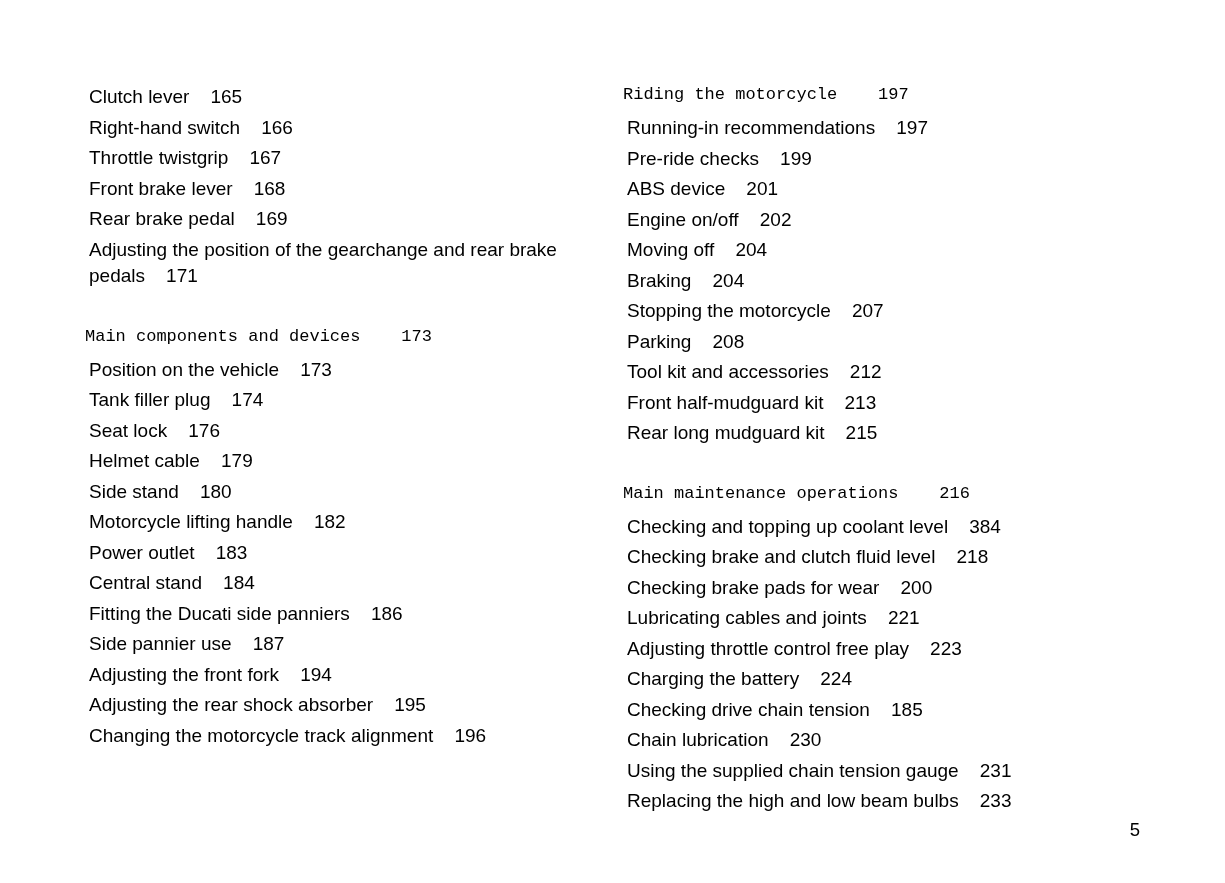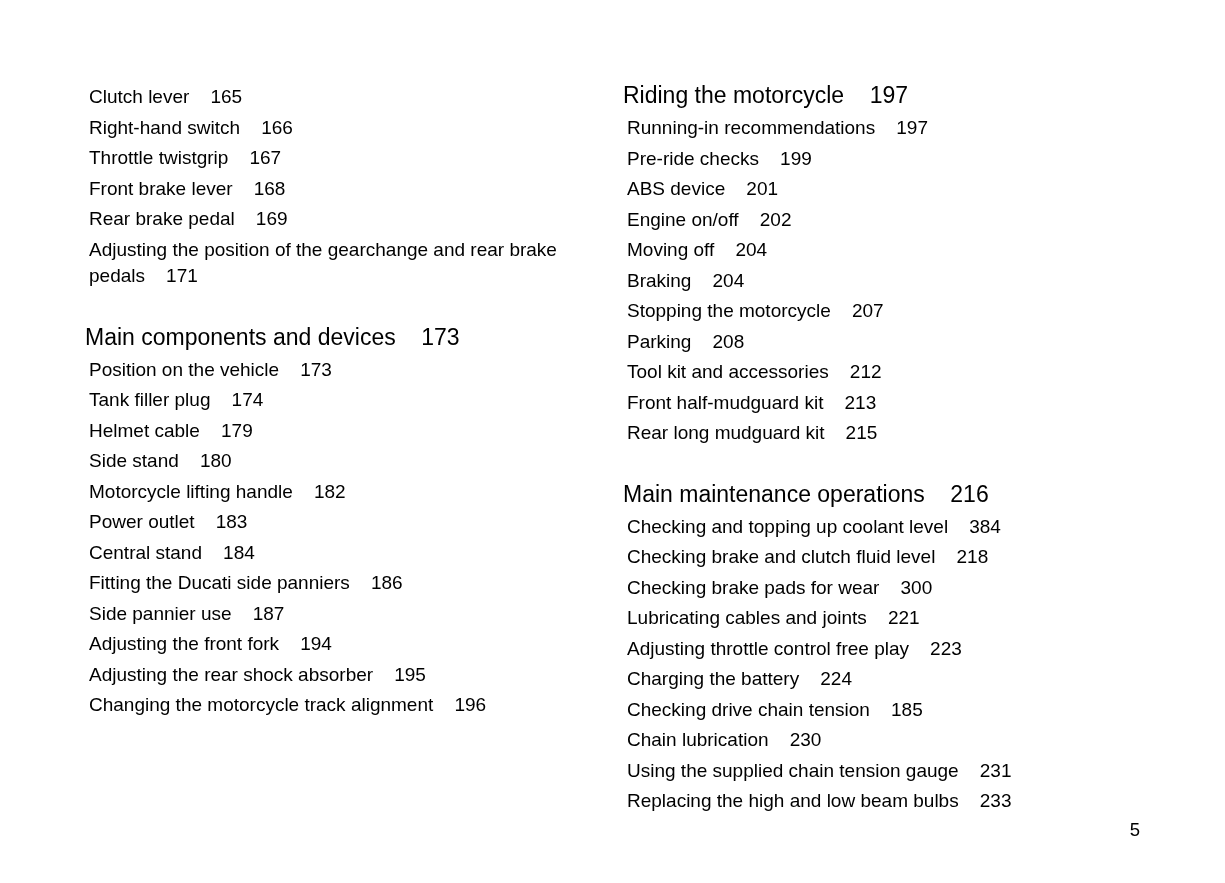--- a/index.html
+++ b/index.html
@@ -33,25 +33,26 @@
     left: 623px;
     width: 500px;
   }
   .section {
     margin-bottom: 32px;
   }
   .section:last-child {
     margin-bottom: 0;
   }
   .section-heading {
-    font-size: 23px;
+    font-size: 17px;
     line-height: 30px;
     font-weight: 400;
     margin: 0 0 5px 0;
     white-space: pre;
+    font-family: Liberation Mono, monospace;
   }
   .entry {
     font-size: 19px;
     line-height: 26.5px;
     white-space: pre-wrap;
     margin: 4px;
   }
   .page-number {
     position: absolute;
     right: 85px;
@@ -73,20 +74,21 @@
       <p class="entry">Throttle twistgrip    167</p>
       <p class="entry">Front brake lever    168</p>
       <p class="entry">Rear brake pedal    169</p>
       <p class="entry">Adjusting the position of the gearchange and rear brake pedals    171</p>
     </div>
 
     <div class="section">
       <h2 class="section-heading">Main components and devices    173</h2>
       <p class="entry">Position on the vehicle    173</p>
       <p class="entry">Tank filler plug    174</p>
+      <p class="entry">Seat lock    176</p>
       <p class="entry">Helmet cable    179</p>
       <p class="entry">Side stand    180</p>
       <p class="entry">Motorcycle lifting handle    182</p>
       <p class="entry">Power outlet    183</p>
       <p class="entry">Central stand    184</p>
       <p class="entry">Fitting the Ducati side panniers    186</p>
       <p class="entry">Side pannier use    187</p>
       <p class="entry">Adjusting the front fork    194</p>
       <p class="entry">Adjusting the rear shock absorber    195</p>
       <p class="entry">Changing the motorcycle track alignment    196</p>
@@ -108,21 +110,21 @@
       <p class="entry">Parking    208</p>
       <p class="entry">Tool kit and accessories    212</p>
       <p class="entry">Front half-mudguard kit    213</p>
       <p class="entry">Rear long mudguard kit    215</p>
     </div>
 
     <div class="section">
       <h2 class="section-heading">Main maintenance operations    216</h2>
       <p class="entry">Checking and topping up coolant level    384</p>
       <p class="entry">Checking brake and clutch fluid level    218</p>
-      <p class="entry">Checking brake pads for wear    300</p>
+      <p class="entry">Checking brake pads for wear    200</p>
       <p class="entry">Lubricating cables and joints    221</p>
       <p class="entry">Adjusting throttle control free play    223</p>
       <p class="entry">Charging the battery    224</p>
       <p class="entry">Checking drive chain tension    185</p>
       <p class="entry">Chain lubrication    230</p>
       <p class="entry">Using the supplied chain tension gauge    231</p>
       <p class="entry">Replacing the high and low beam bulbs    233</p>
     </div>
 
   </div>

